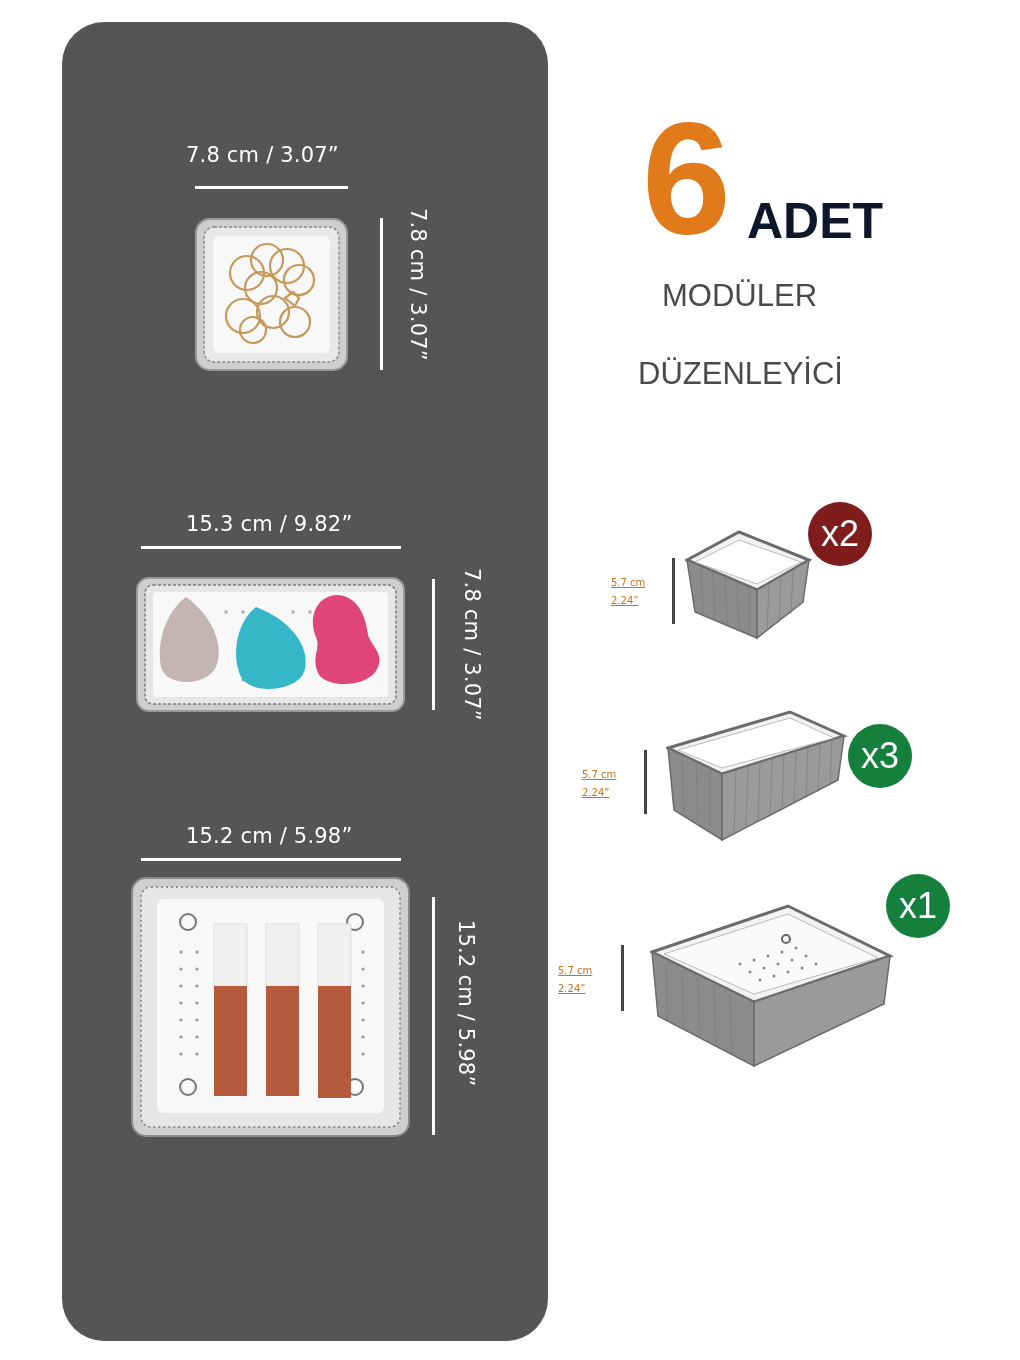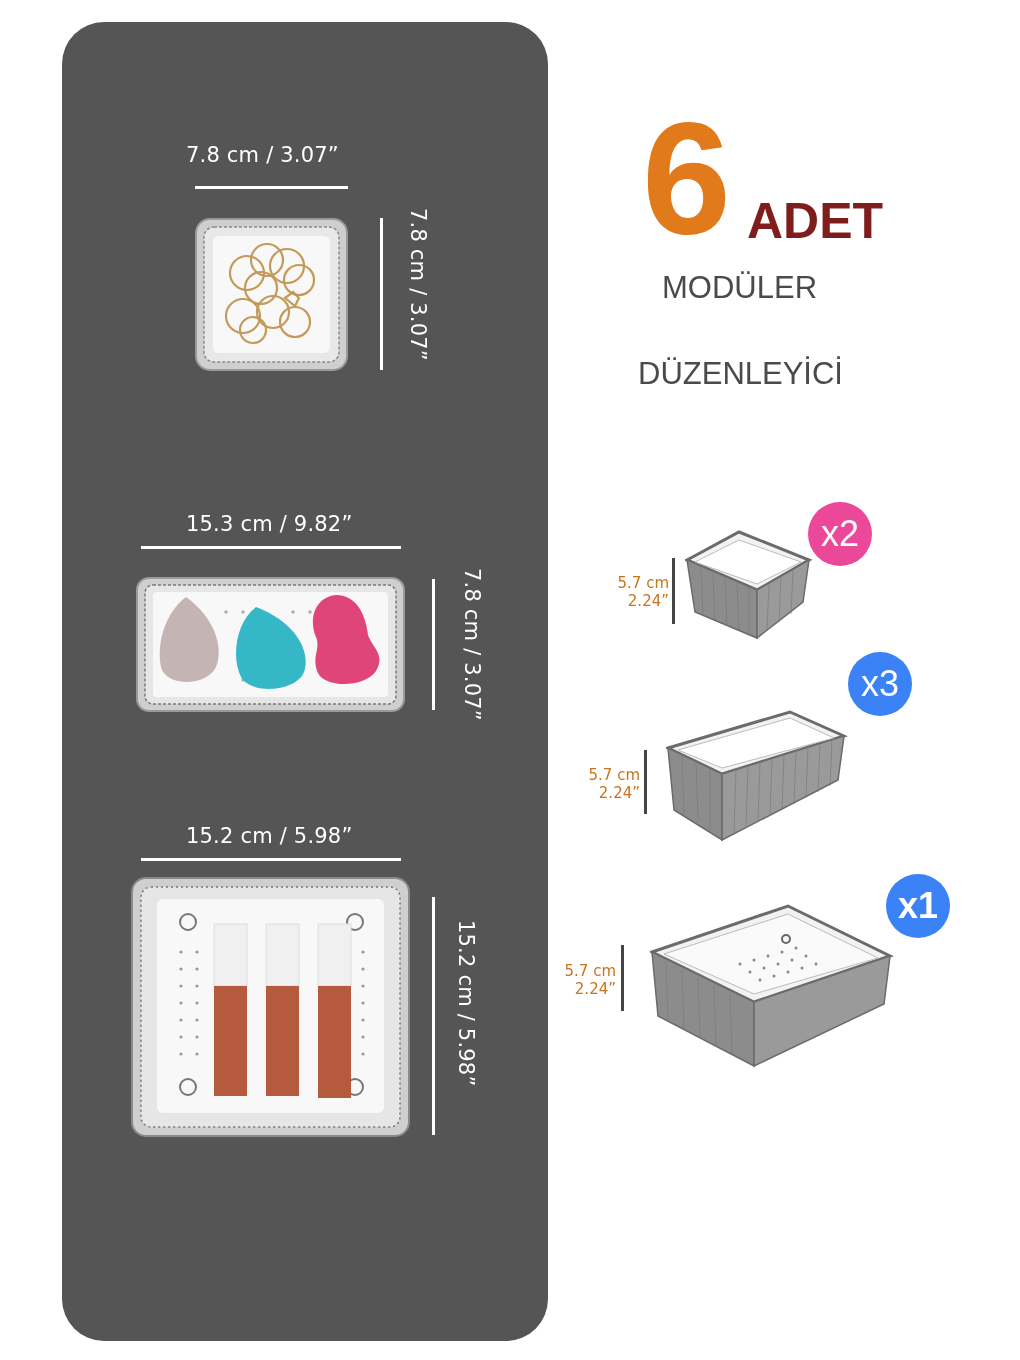--- a/index.html
+++ b/index.html
@@ -22,34 +22,35 @@
   .hline { position: absolute; height: 3px; background: #ffffff; }
   .vline { position: absolute; width: 3px; background: #ffffff; }
   .tray { position: absolute; }
 
   .six {
     position: absolute; left: 642px; top: 98px; font-size: 160px; font-weight: bold;
     line-height: 1; font-family: "Liberation Sans", sans-serif;
   }
   .adet {
     position: absolute; left: 747px; top: 196px; font-size: 50px; font-weight: bold;
-    line-height: 1; font-family: "Liberation Sans", sans-serif; color: #7f1d1d;
+    line-height: 1; font-family: "Liberation Sans", sans-serif; color: #0f172a;
   }
   .sub {
     position: absolute; font-size: 31px; color: #4a4a4a; line-height: 1;
     font-family: "Liberation Sans", sans-serif; white-space: nowrap;
   }
   .badge {
     position: absolute; width: 64px; height: 64px; border-radius: 50%;
     color: #ffffff; font-family: "Liberation Sans", sans-serif; font-size: 36px;
     display: flex; align-items: center; justify-content: center; font-weight: normal;
   }
   .h-label {
-    position: absolute; text-align: right; font-size: 15px; line-height: 18px;
+    position: absolute; text-align: left; font-size: 10px; line-height: 18px;
     white-space: nowrap;
+    text-decoration: underline;
   }
   .h-line { position: absolute; width: 3px; background: #444444; }
   .box3d { position: absolute; }
 </style>
 </head>
 <body>
 
 <div class="panel"></div>
 
 <div class="dim-text" style="left:186px; top:143px;">7.8 cm / 3.07”</div>
@@ -137,21 +138,21 @@
   <rect x="83" y="47" width="33" height="62" fill="#f0f0f0" stroke="#ddd"></rect>
   <rect x="83" y="109" width="33" height="110" fill="#b65a3e"></rect>
   <rect x="135" y="47" width="33" height="62" fill="#f0f0f0" stroke="#ddd"></rect>
   <rect x="135" y="109" width="33" height="110" fill="#b65a3e"></rect>
   <rect x="187" y="47" width="33" height="62" fill="#f0f0f0" stroke="#ddd"></rect>
   <rect x="187" y="109" width="33" height="112" fill="#b65a3e"></rect>
 </svg>
 
 <div class="six" style="color:#E07A1A;">6</div>
 <div class="adet">ADET</div>
-<div class="sub" style="left:662px; top:272px;">MODÜLER</div>
+<div class="sub" style="left:662px; top:280px;">MODÜLER</div>
 <div class="sub" style="left:638px; top:318px;margin-top:40px;">DÜZENLEYİCİ</div>
 
 <div class="h-label" style="left:611px; top:574px; width:58px; color:#C8731E;">
   <div>5.7 cm</div>
   <div>2.24”</div>
 </div>
 <div class="h-line" style="left:672px; top:558px; height:66px;"></div>
 <svg class="box3d" style="left:685px; top:530px;" width="128" height="112" viewBox="0 0 128 112">
   <polygon points="2,30 54,2 124,30 72,60" fill="#f2f2f2" stroke="#6b6b6b" stroke-width="3"></polygon>
   <polygon points="10,32 54,10 116,32 72,54" fill="#ffffff" stroke="#bbb" stroke-width="1"></polygon>
@@ -161,21 +162,21 @@
     <line x1="16" y1="38" x2="18" y2="84"></line>
       <line x1="28" y1="43" x2="30" y2="90"></line>
       <line x1="40" y1="48" x2="42" y2="95"></line>
       <line x1="52" y1="53" x2="54" y2="100"></line>
       <line x1="64" y1="58" x2="64" y2="104"></line>
     <line x1="84" y1="54" x2="82" y2="100"></line>
       <line x1="96" y1="47" x2="94" y2="92"></line>
       <line x1="108" y1="40" x2="106" y2="84"></line>
   </g>
 </svg>
-<div class="badge" style="left:808px; top:502px; background:#ec4899;">x2</div>
+<div class="badge" style="left:808px; top:502px; background:#7f1d1d;">x2</div>
 
 <div class="h-label" style="left:582px; top:766px; width:58px; color:#C8731E;">
   <div>5.7 cm</div>
   <div>2.24”</div>
 </div>
 <div class="h-line" style="left:644px; top:750px; height:64px;"></div>
 <svg class="box3d" style="left:666px; top:710px;" width="182" height="134" viewBox="0 0 182 134">
   <polygon points="2,38 124,2 178,26 56,64" fill="#f2f2f2" stroke="#6b6b6b" stroke-width="3"></polygon>
   <polygon points="12,40 124,8 168,28 56,58" fill="#ffffff" stroke="#bbb" stroke-width="1"></polygon>
   <polygon points="2,38 56,64 56,130 8,100" fill="#8c8c8c" stroke="#6b6b6b" stroke-width="1.5"></polygon>
@@ -188,21 +189,21 @@
     <line x1="118" y1="44" x2="116" y2="100"></line>
       <line x1="130" y1="40" x2="128" y2="94"></line>
       <line x1="142" y1="37" x2="140" y2="88"></line>
       <line x1="154" y1="33" x2="152" y2="82"></line>
       <line x1="166" y1="29" x2="164" y2="76"></line>
     <line x1="16" y1="46" x2="18" y2="104"></line>
       <line x1="30" y1="52" x2="32" y2="112"></line>
       <line x1="44" y1="58" x2="44" y2="120"></line>
   </g>
 </svg>
-<div class="badge" style="left:848px; top:652px; background:#3b82f6;">x3</div>
+<div class="badge" style="left:848px; top:724px; background:#15803d;">x3</div>
 
 <div class="h-label" style="left:558px; top:962px; width:58px; color:#C8731E;">
   <div>5.7 cm</div>
   <div>2.24”</div>
 </div>
 <div class="h-line" style="left:621px; top:945px; height:66px;"></div>
 <svg class="box3d" style="left:650px; top:904px;" width="244" height="166" viewBox="0 0 244 166">
   <polygon points="2,48 138,2 240,52 104,98" fill="#f2f2f2" stroke="#6b6b6b" stroke-width="3"></polygon>
   <polygon points="14,50 138,10 228,54 104,90" fill="#fafafa" stroke="#bbb" stroke-width="1"></polygon>
   <g fill="#888">
@@ -226,13 +227,13 @@
   <polygon points="2,48 104,98 104,162 8,112" fill="#8c8c8c" stroke="#6b6b6b" stroke-width="1.5"></polygon>
   <polygon points="104,98 240,52 234,100 104,162" fill="#9a9a9a" stroke="#6b6b6b" stroke-width="1.5"></polygon>
   <g stroke="#777" stroke-width="1" opacity="0.6">
     <line x1="16" y1="58" x2="18" y2="118"></line>
       <line x1="32" y1="66" x2="34" y2="126"></line>
       <line x1="48" y1="74" x2="50" y2="134"></line>
       <line x1="64" y1="82" x2="66" y2="142"></line>
       <line x1="80" y1="90" x2="82" y2="150"></line>
   </g>
 </svg>
-<div class="badge" style="left:886px; top:874px; background:#3b82f6;font-weight:bold;">x1</div>
+<div class="badge" style="left:886px; top:874px; background:#15803d;">x1</div>
 
 </body></html>

